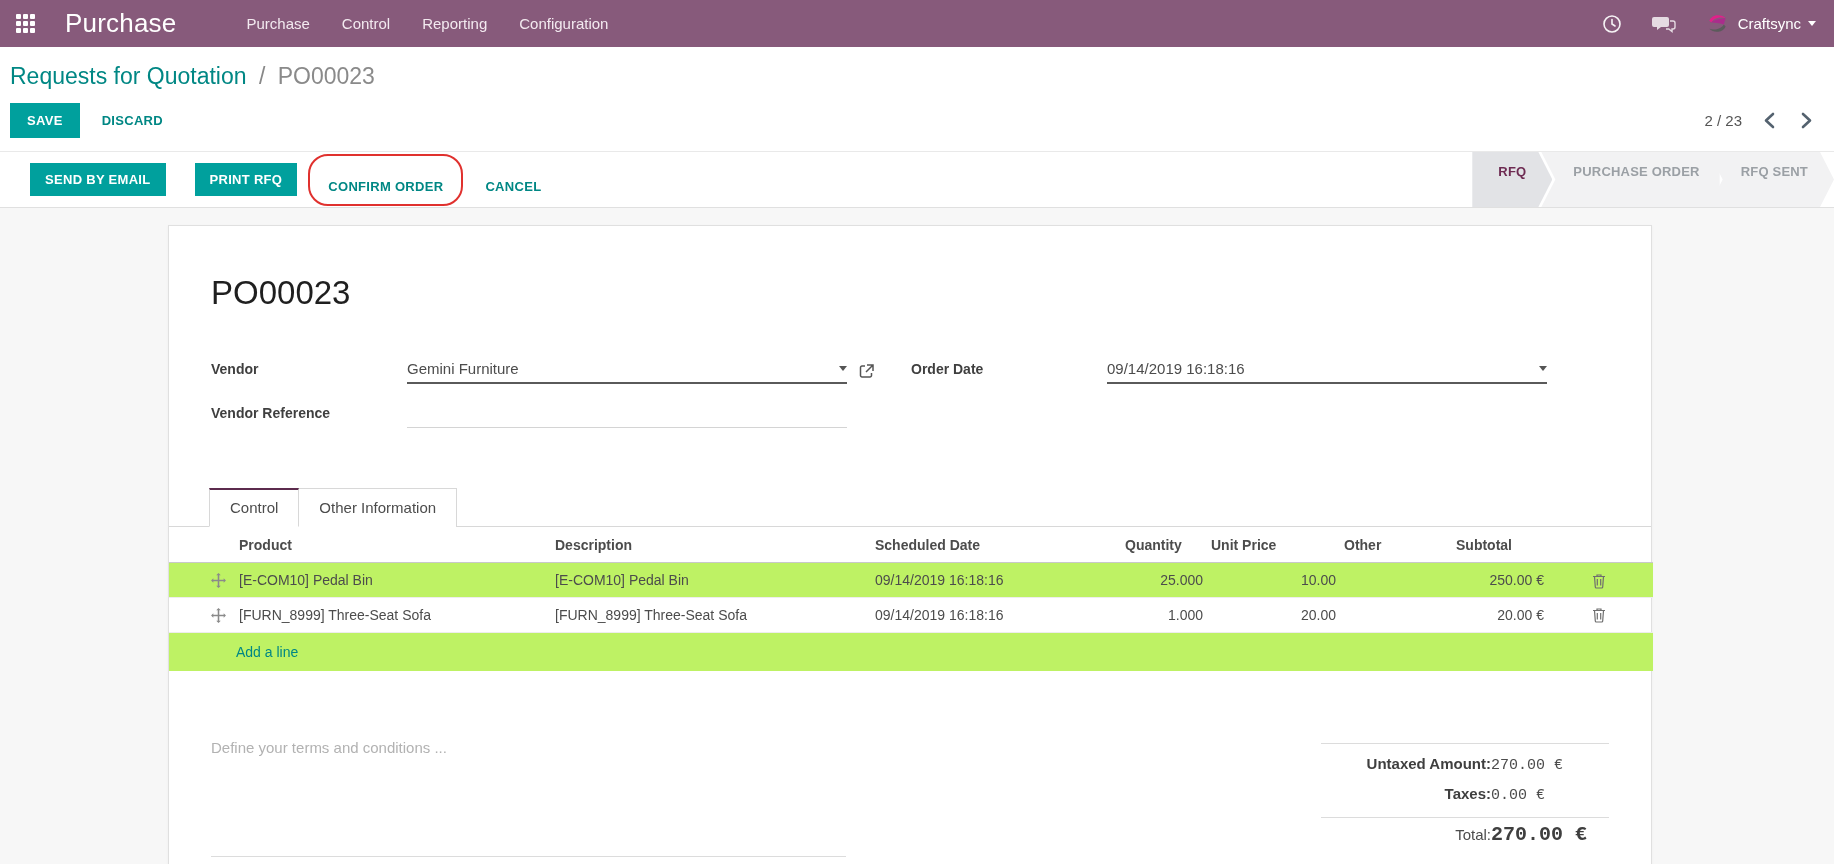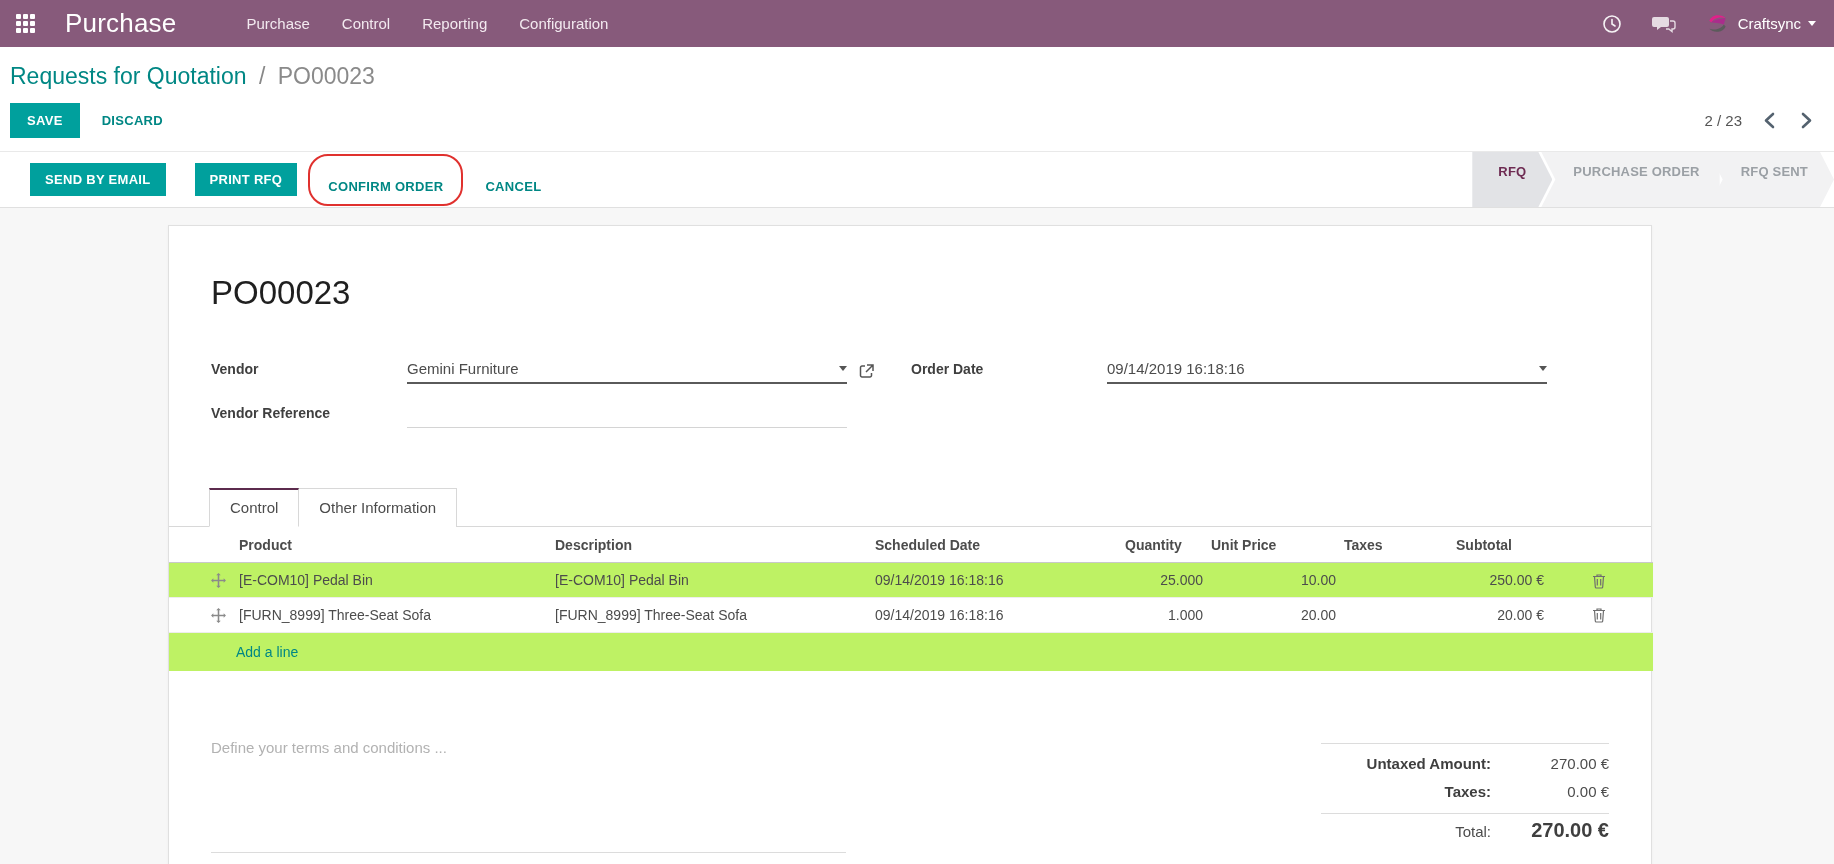--- a/index.html
+++ b/index.html
@@ -98,21 +98,21 @@
   .add-line { color:#008784; cursor:pointer; }
   td.add-cell { padding:11px 4px 11px 67px; }
 
   
   .sheet-bottom { display:flex; margin-top:42px; }
   .notes { width:635px; padding-top:26px; padding-bottom:44px; border-bottom:1px solid #dcdcdc;
            font-size:15px; color:#b2b2b2; cursor:text; }
   .totals { margin-left:auto; width:288px; margin-top:30px; border-top:1px solid #dcdcdc; padding-top:11px; }
   .trow { display:flex; justify-content:flex-end; align-items:baseline; margin-bottom:11px; font-size:15px; }
   .tlabel { font-weight:700; color:#3f3f3f; }
-  .tvalue { width:118px; text-align:right; color:#4c4c4c; }
+  .tvalue { width:118px; color:#4c4c4c;font-family:Liberation Mono, monospace; }
   .total-sep { border-top:1px solid #dcdcdc; padding-top:5px; margin-top:13px; }
   .tlabel.normal { font-weight:400; color:#4c4c4c; }
   .tvalue.big { font-weight:700; font-size:20px; color:#3f3f3f; }
 </style>
 </head>
 <body>
 
 <div class="topnav">
   <div class="apps-grid">
     <i></i>
@@ -254,21 +254,21 @@
           <col class="col-trash">
       </colgroup>
       <thead>
         <tr>
           <th></th>
           <th>Product</th>
           <th>Description</th>
           <th>Scheduled Date</th>
           <th class="num">Quantity</th>
           <th class="num">Unit Price</th>
-          <th>Taxes</th>
+          <th>Other</th>
           <th class="num">Subtotal</th>
           <th></th>
         </tr>
       </thead>
       <tbody>
         <tr class="striped">
           <td class="handle-cell"><span class="icon-btn">
             <svg width="17" height="17" viewBox="0 0 24 24">
                   <path d="M12 1.5 L15.2 4.7 H13.1 V10.9 H19.3 V8.8 L22.5 12 L19.3 15.2 V13.1 H13.1 V19.3 H15.2 L12 22.5 L8.8 19.3 H10.9 V13.1 H4.7 V15.2 L1.5 12 L4.7 8.8 V10.9 H10.9 V4.7 H8.8 Z" fill="#8a8a8a"></path>
                 </svg>

